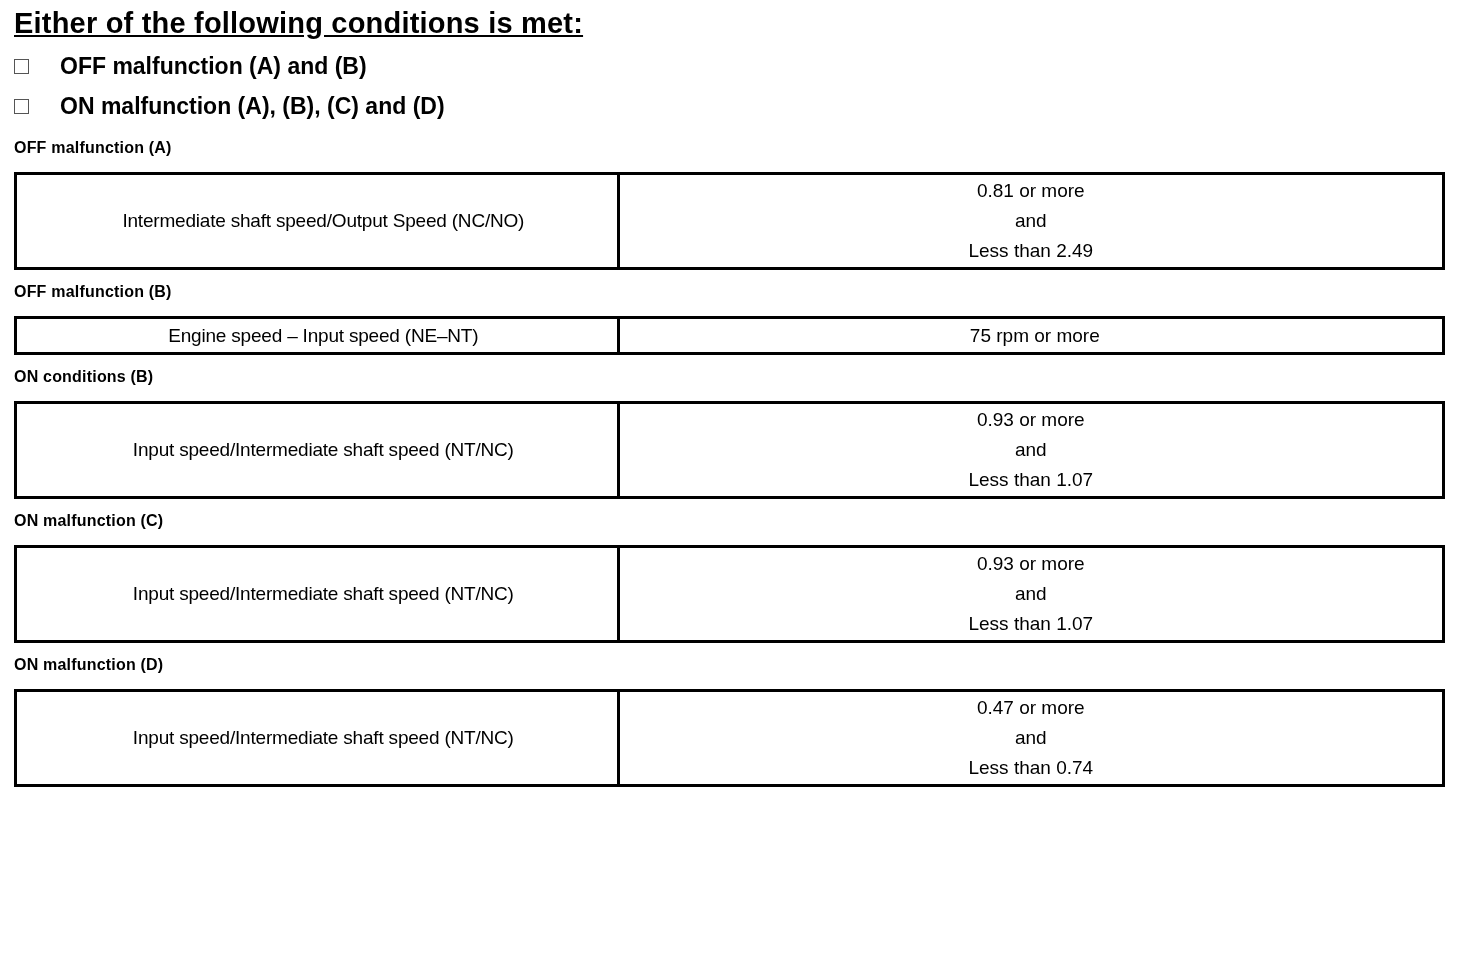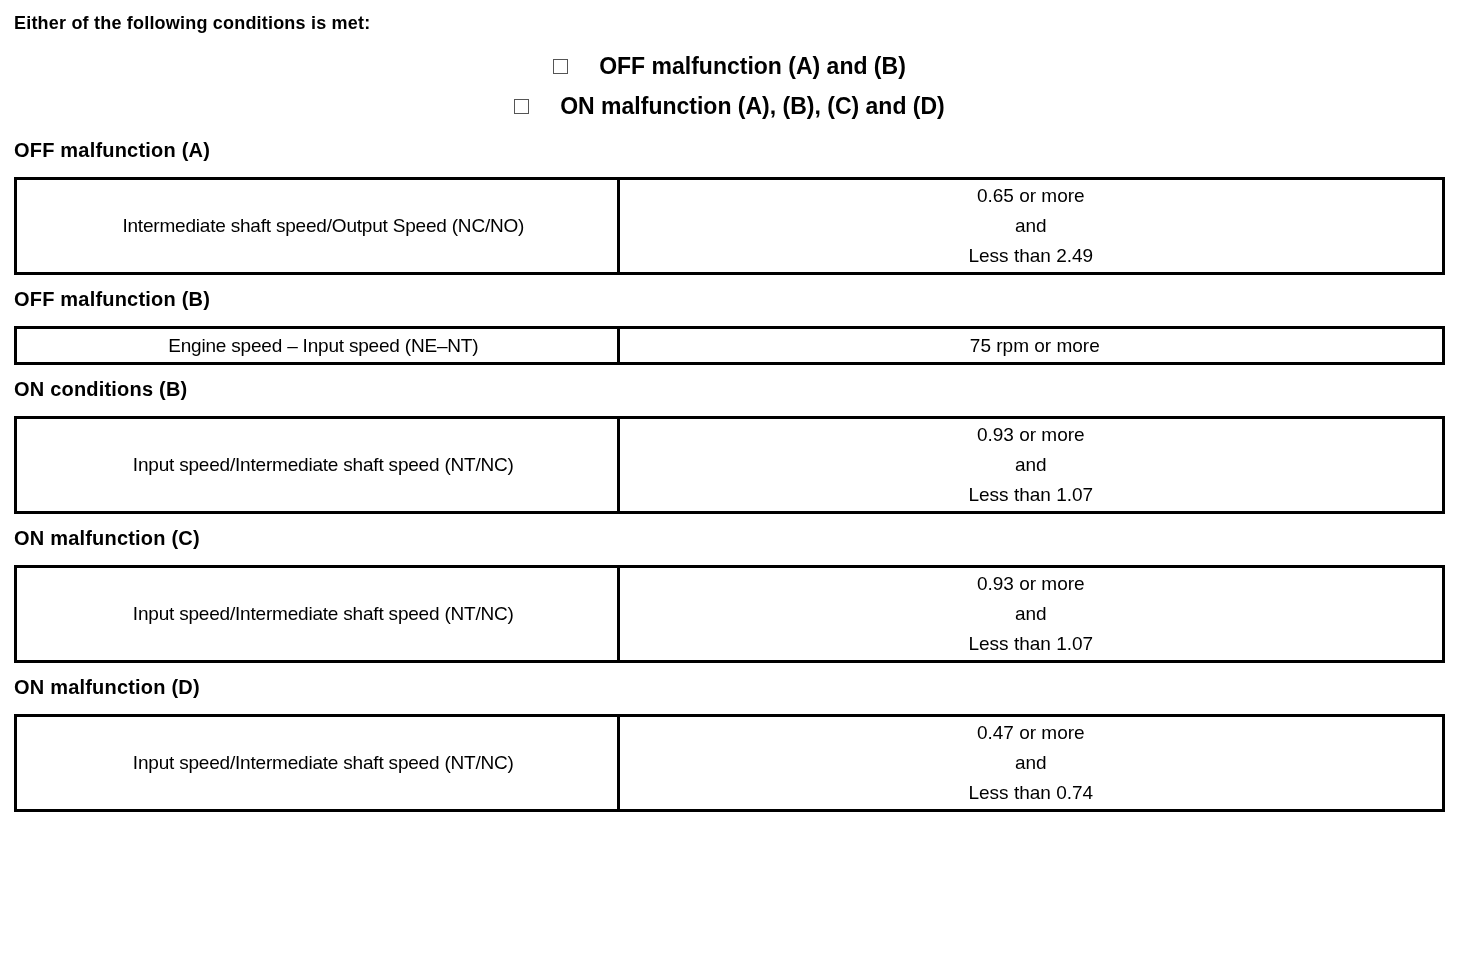--- a/index.html
+++ b/index.html
@@ -8,48 +8,48 @@
     height: 954px;
     background: #ffffff;
     color: #000000;
     font-family: "Liberation Sans", sans-serif;
   }
   .page {
     padding: 8px 27px 0 14px;
     width: 1472px;
   }
   .intro {
-    font-size: 18px;
+    font-size: 29px;
     font-weight: bold;
     line-height: 30px;
     letter-spacing: 0.2px;
+    text-decoration: underline;
   }
   .cond-list {
     list-style: none;
     margin-top: 8px;
   }
   .cond-item {
     display: flex;
     align-items: center;
     font-size: 23px;
     font-weight: bold;
     height: 40px;
-    justify-content: center;
   }
   .checkbox {
     display: inline-block;
     width: 15px;
     height: 15px;
     border: 1.5px solid #555555;
     margin-right: 31px;
     flex: 0 0 auto;
   }
   .section { margin-top: 0; }
   .section-heading {
-    font-size: 20px;
+    font-size: 16px;
     font-weight: bold;
     letter-spacing: 0.2px;
     margin-top: 13px;
     margin-bottom: 15px;
   }
   .section:first-of-type .section-heading {
     margin-top: 51px;
   }
   .cond-table {
     width: 1431px;
@@ -93,21 +93,21 @@
     </li>
   </ul>
 
   <div class="section">
     <div class="section-heading">OFF malfunction (A)</div>
     <table class="cond-table">
       <tbody>
           <tr class="row-tall">
         <td class="param-cell">Intermediate shaft speed/Output Speed (NC/NO)</td>
         <td class="value-cell">
-          <div>0.65 or more</div>
+          <div>0.81 or more</div>
           <div>and</div>
           <div>Less than 2.49</div>
         </td>
       </tr>
     </tbody>
       </table>
   </div>
 
   <div class="section">
     <div class="section-heading">OFF malfunction (B)</div>

